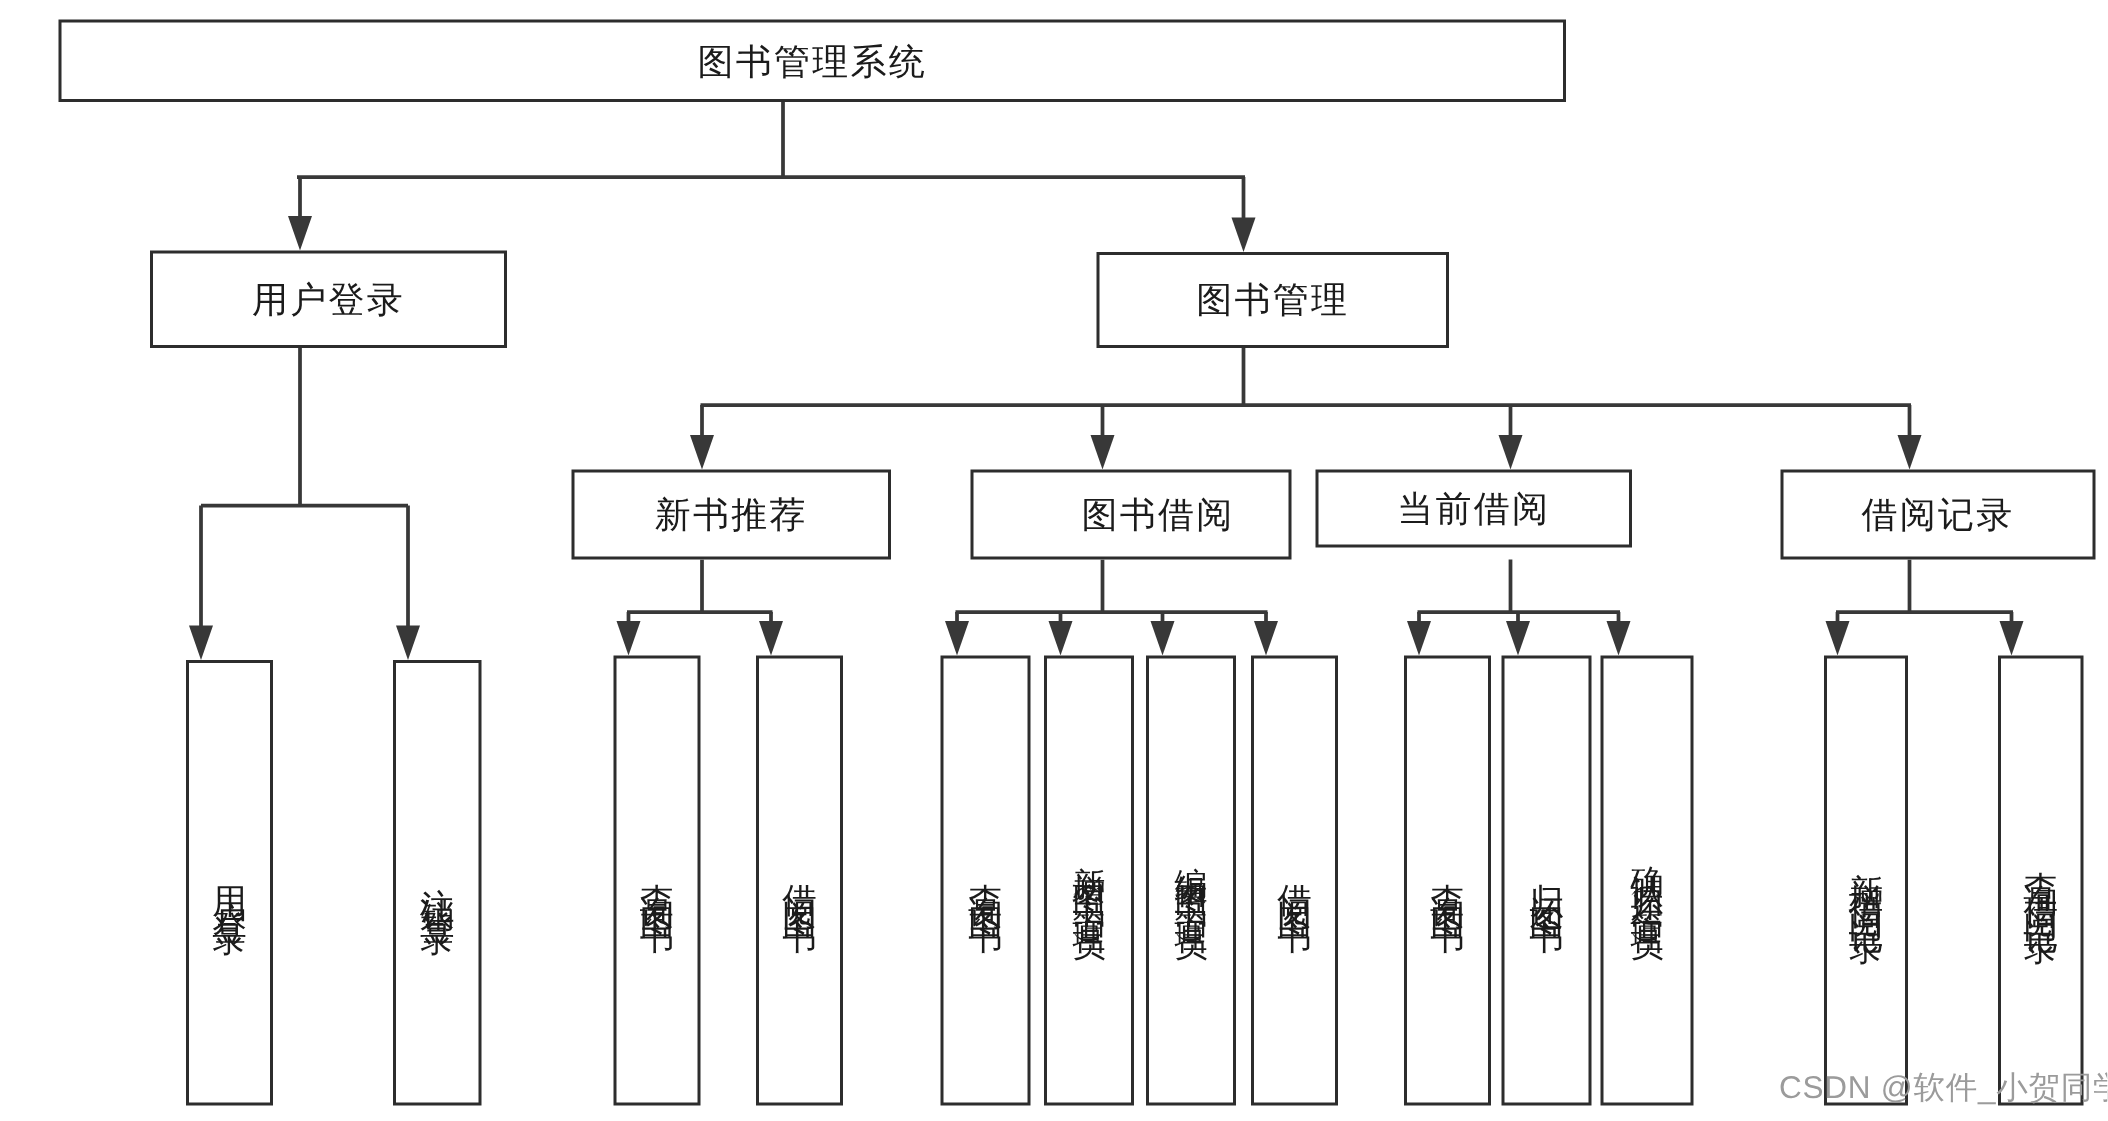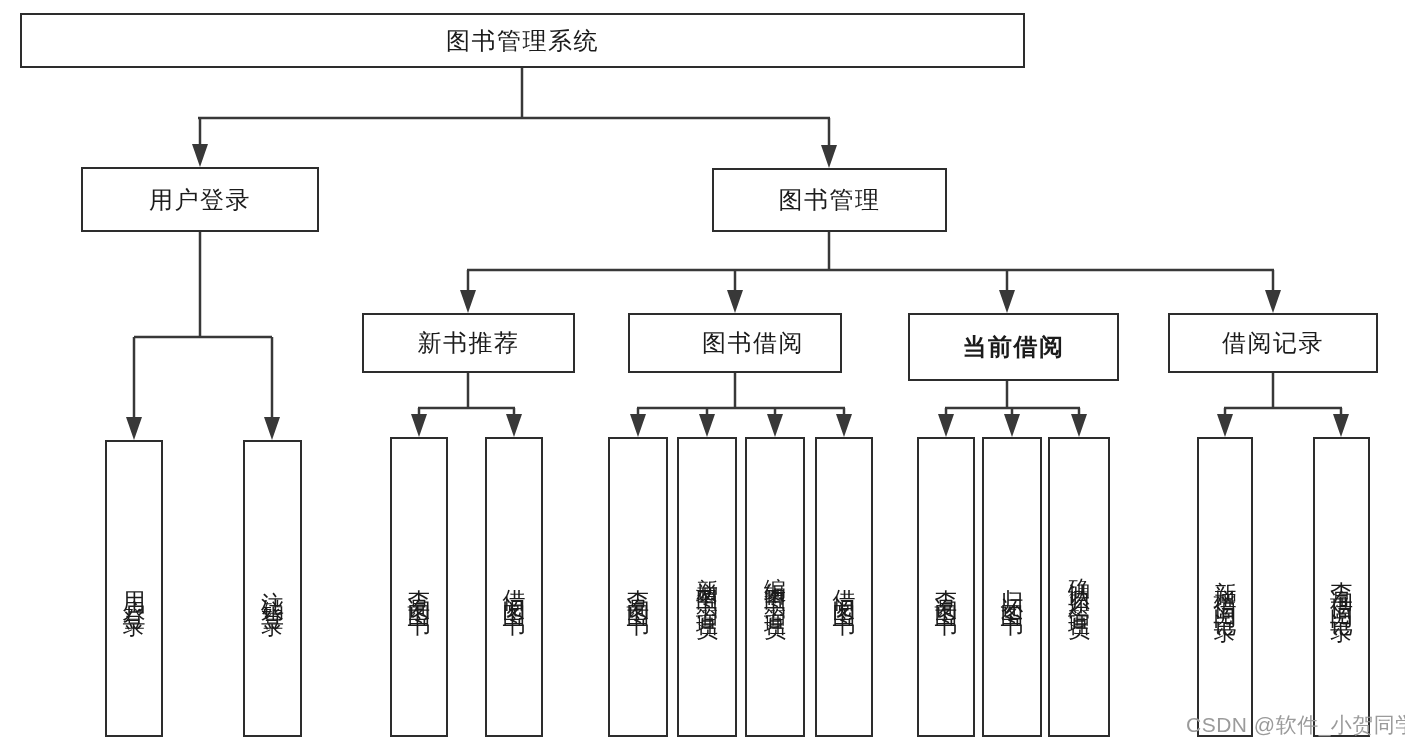--- a/index.html
+++ b/index.html
@@ -4,21 +4,21 @@
 <style>
   html,body{margin:0;padding:0;background:#ffffff;}
   .canvas{
     position:relative;width:1405px;height:747px;background:#ffffff;
     font-family:"Liberation Sans","DejaVu Sans",sans-serif;overflow:hidden;
   }
   .connectors{position:absolute;left:0;top:0;z-index:1;}
   .box{
     position:absolute;box-sizing:border-box;background:#ffffff;
     border:2.5px solid #2d2d2d;display:flex;align-items:center;justify-content:center;
-    color:#1b1b1b;z-index:2;text-align:center;
+    color:#1b1b1b;z-index:2;text-align:center;margin-left:19px;
   }
   .h-box{font-size:24px;letter-spacing:1.5px;white-space:nowrap;}
   .v-box{
     writing-mode:vertical-rl;text-orientation:mixed;
     font-size:23px;letter-spacing:8px;line-height:1;white-space:nowrap;
   }
   .v-box.long{letter-spacing:6px;font-size:22px;}
   .watermark{
     position:absolute;left:1186px;top:711px;z-index:5;
     font-size:21px;color:#9b9b9b;letter-spacing:0.5px;white-space:nowrap;
@@ -84,21 +84,21 @@
       <polygon points="1333,414 1349,414 1341,437" fill="#383838"></polygon>
     </svg>
 
   <div class="box h-box" style="left:20px;top:13px;width:1005px;height:55px;">图书管理系统</div>
 
   <div class="box h-box" style="left:81px;top:167px;width:238px;height:65px;">用户登录</div>
   <div class="box h-box" style="left:362px;top:313px;width:213px;height:60px;">新书推荐</div>
 
   <div class="box h-box" style="left:712px;top:168px;width:235px;height:64px;">图书管理</div>
   <div class="box h-box" style="left:628px;top:313px;width:214px;height:60px;padding-left:36px;">图书借阅</div>
-  <div class="box h-box" style="left:908px;top:313px;width:211px;height:68px;font-weight:bold;">当前借阅</div>
+  <div class="box h-box" style="left:858px;top:313px;width:211px;height:52px;">当前借阅</div>
   <div class="box h-box" style="left:1168px;top:313px;width:210px;height:60px;">借阅记录</div>
 
   <div class="box v-box" style="left:105px;top:440px;width:58px;height:297px;">用户登录</div>
   <div class="box v-box" style="left:243px;top:440px;width:59px;height:297px;">注销登录</div>
 
   <div class="box v-box" style="left:390px;top:437px;width:58px;height:300px;">查询图书</div>
   <div class="box v-box" style="left:485px;top:437px;width:58px;height:300px;">借阅图书</div>
 
   <div class="box v-box" style="left:608px;top:437px;width:60px;height:300px;">查询图书</div>
   <div class="box v-box long" style="left:677px;top:437px;width:60px;height:300px;">新增图书（管理员）</div>

